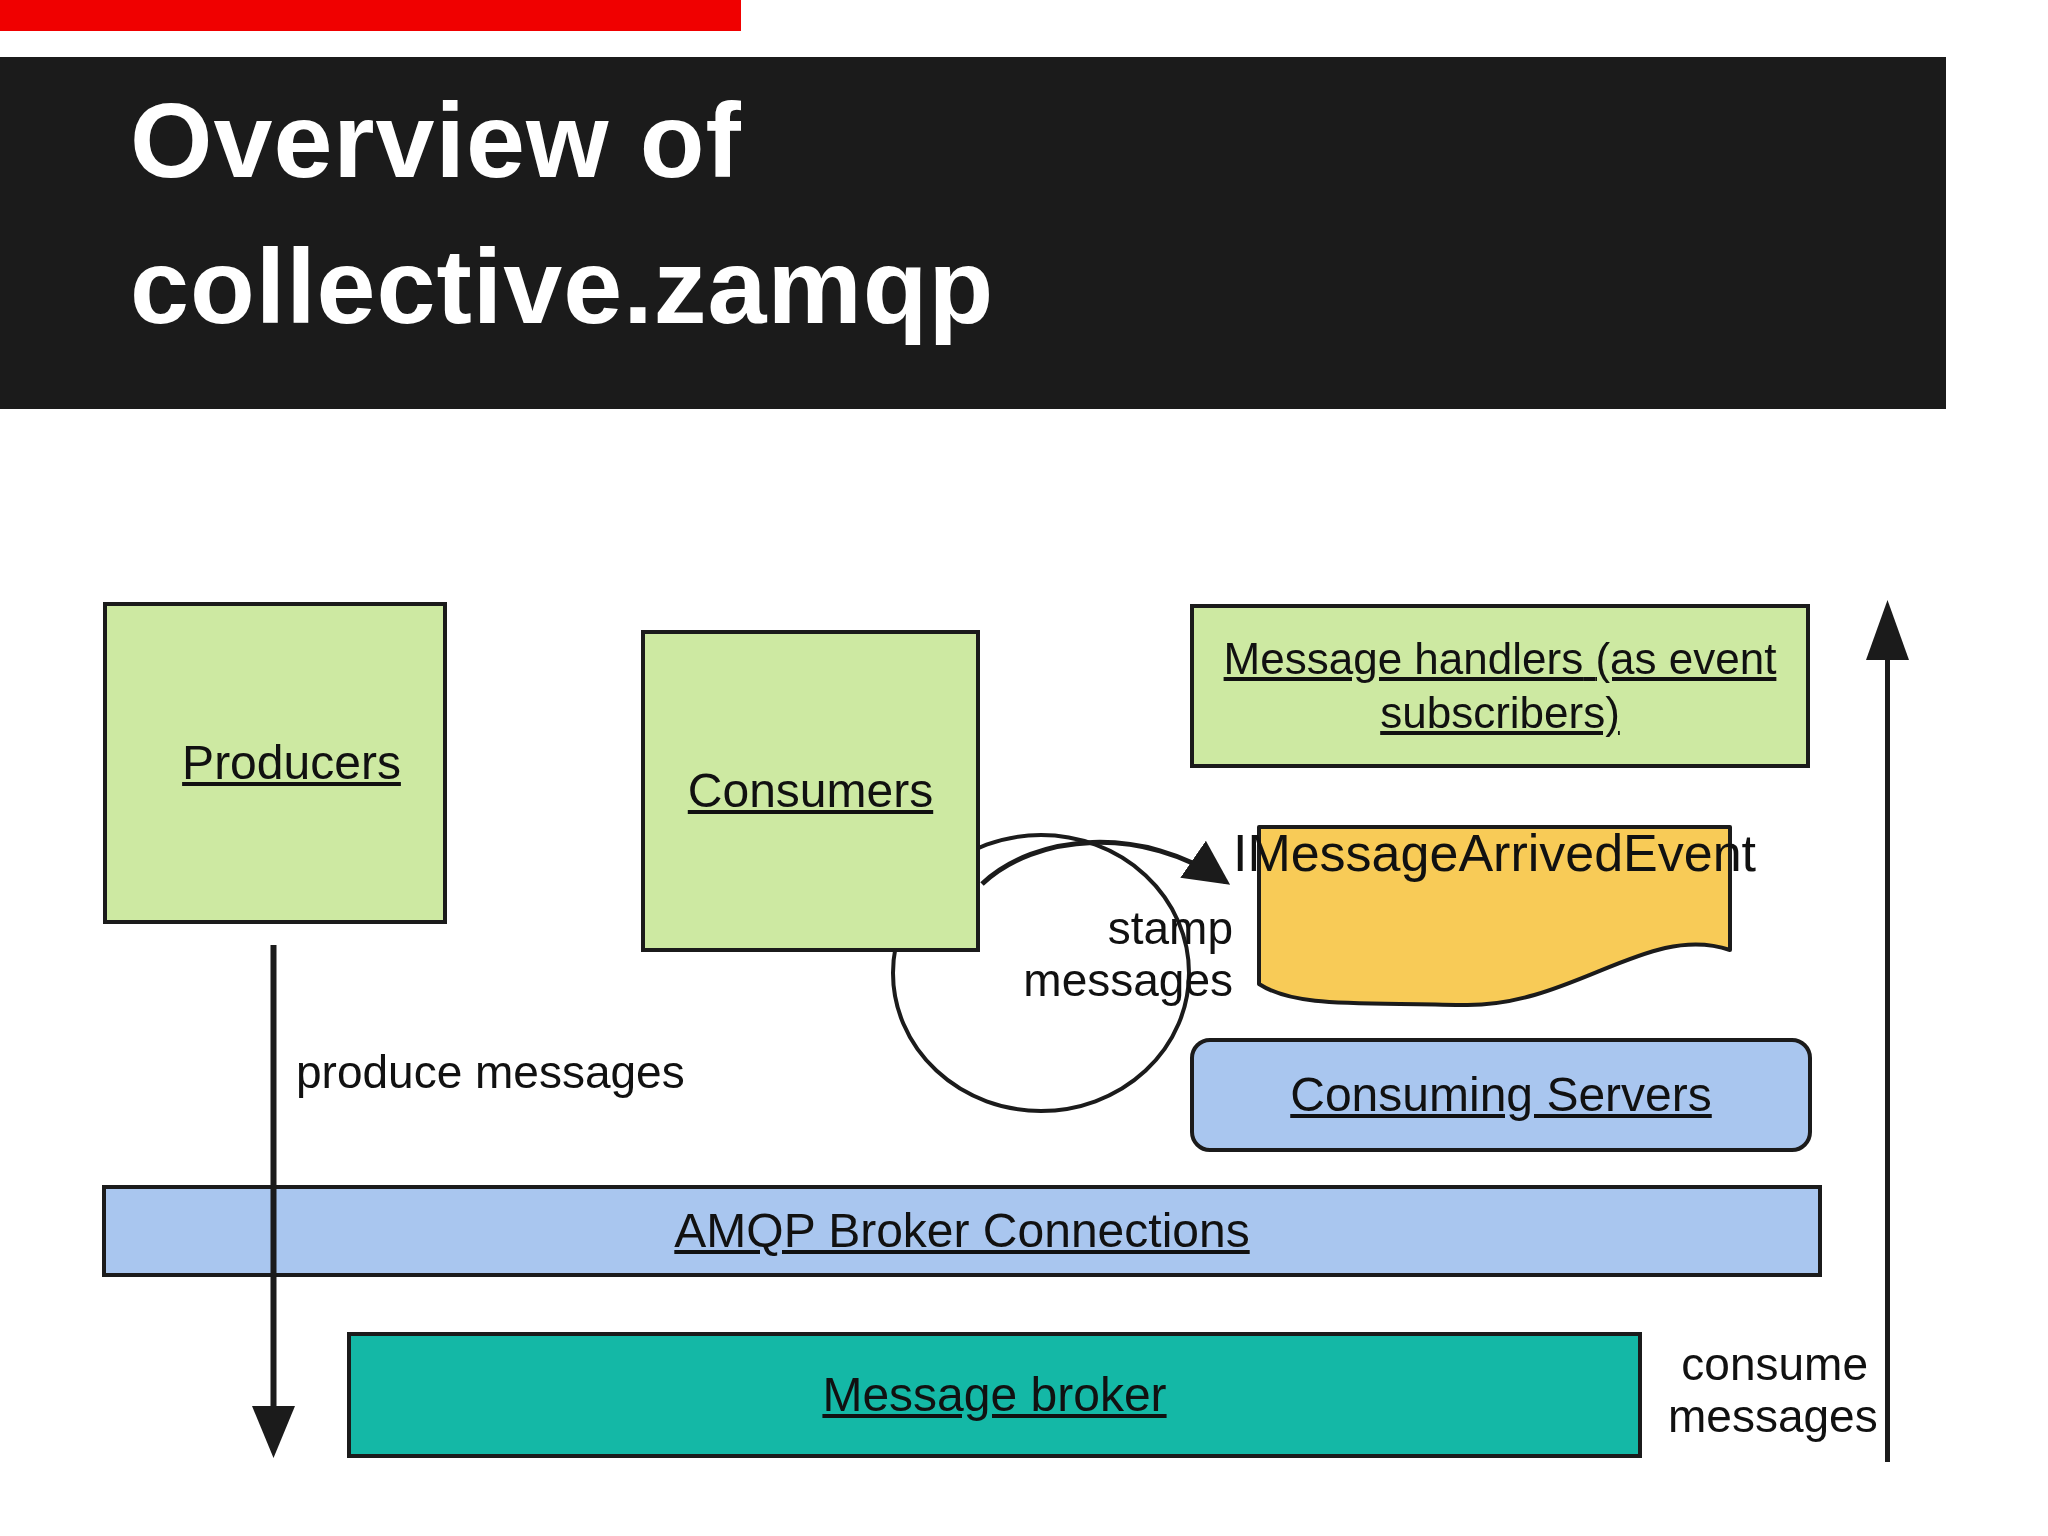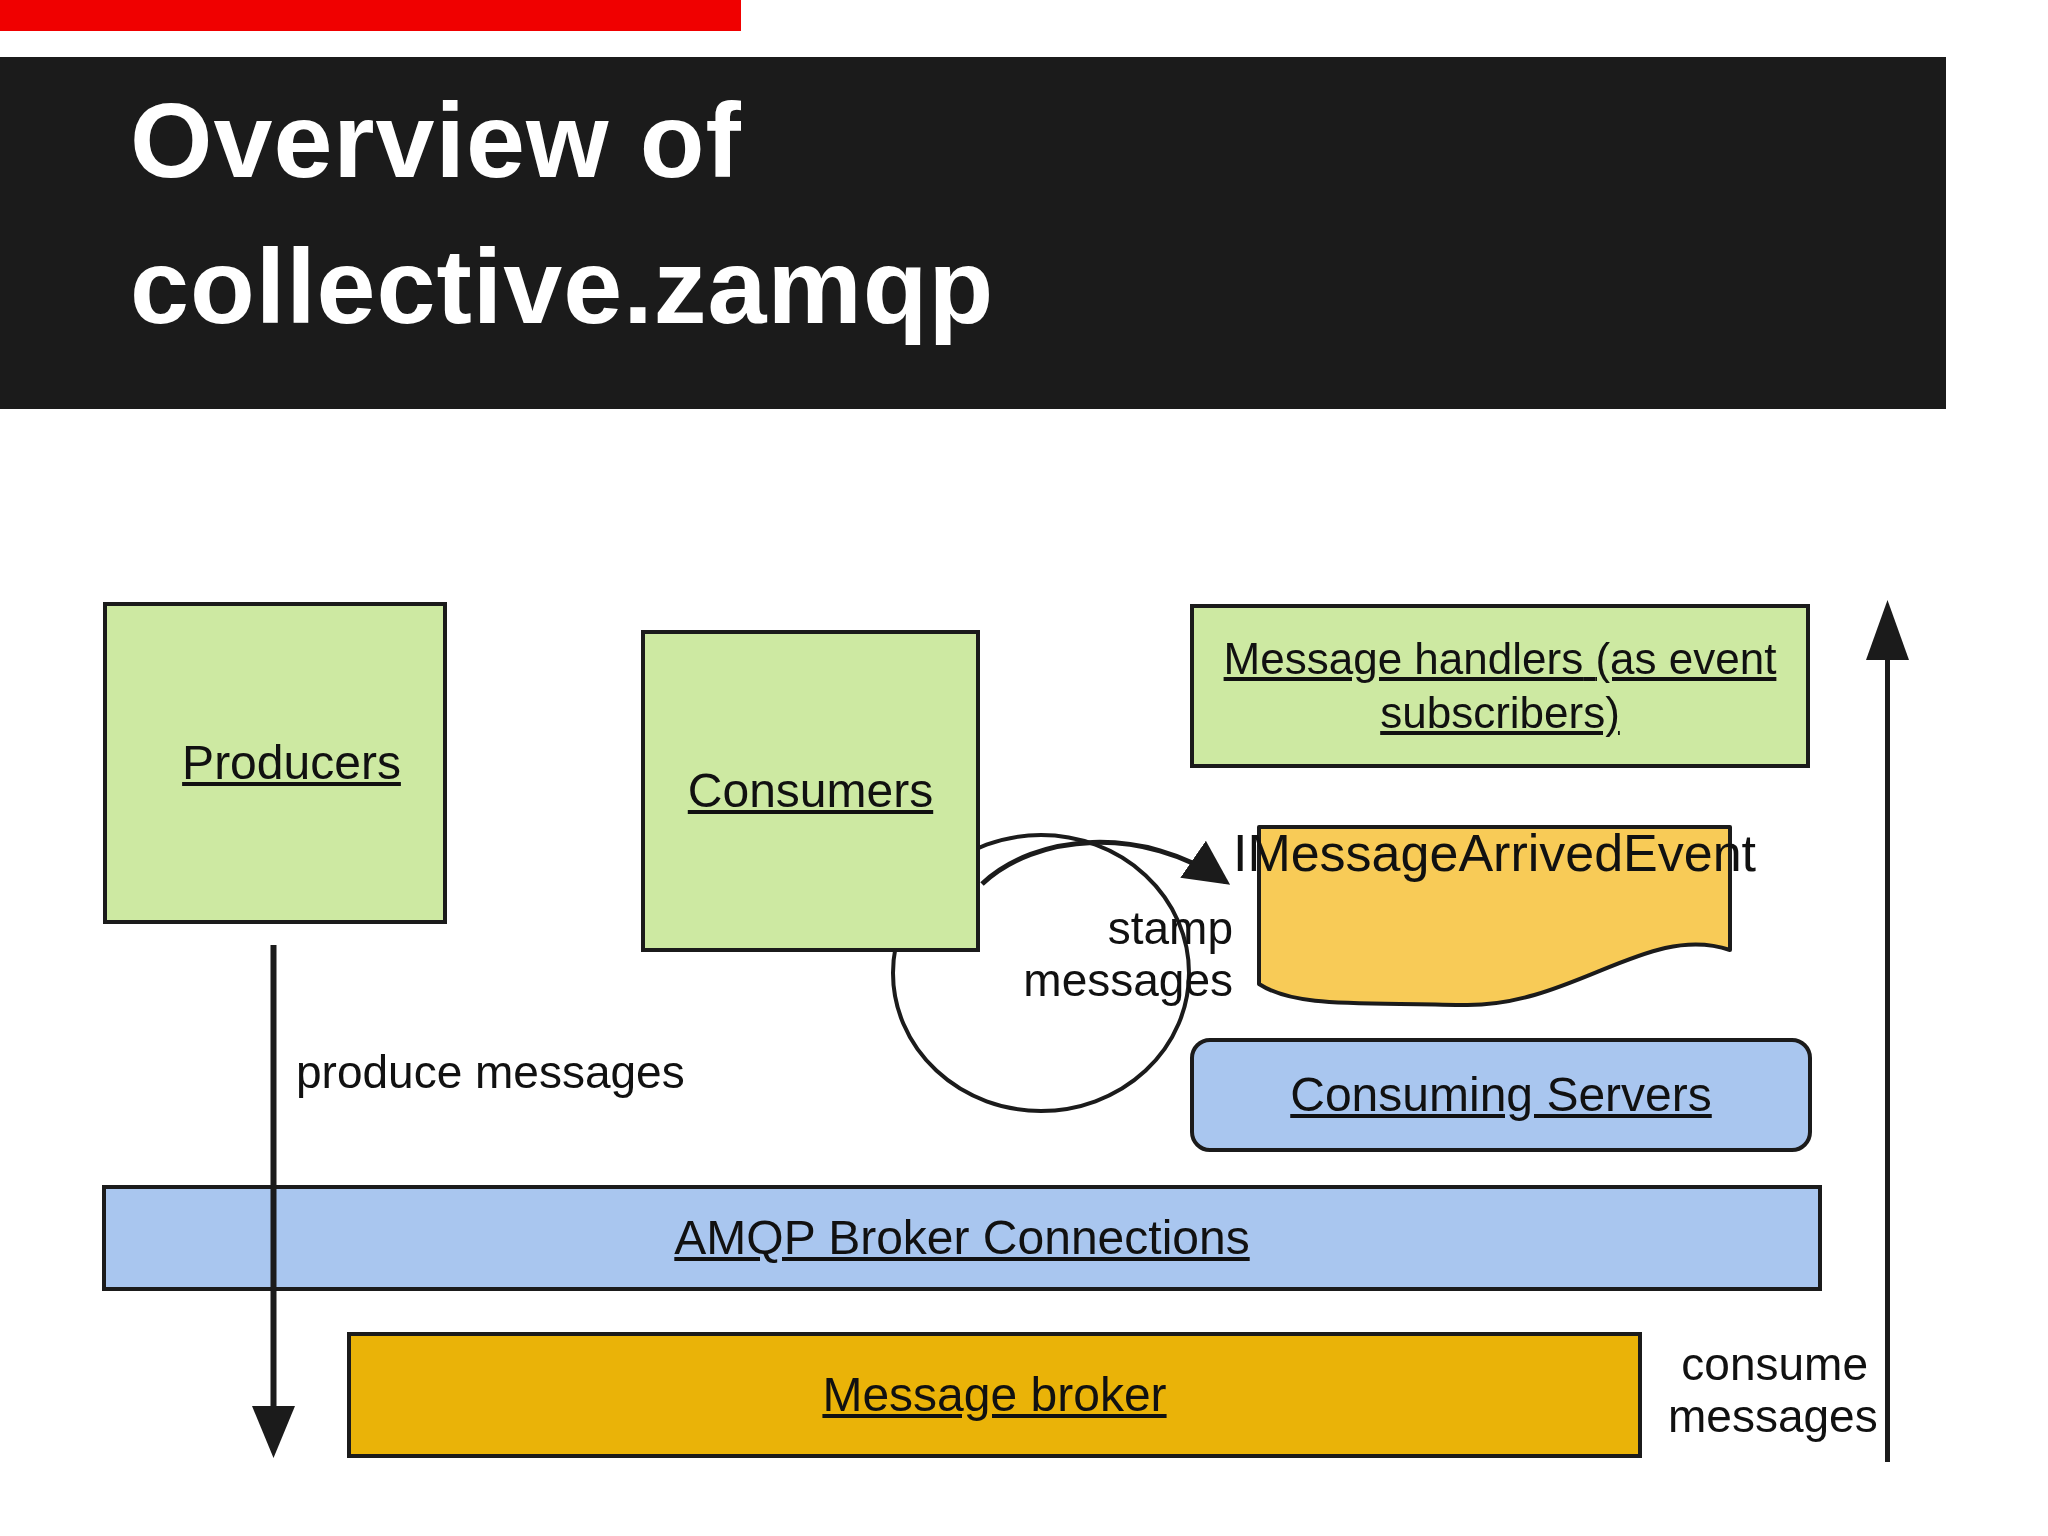--- a/index.html
+++ b/index.html
@@ -18,26 +18,26 @@
   }
   #title span{display:block;}
   
   .dbox{
     position:absolute;border:4px solid #1b1b1b;box-sizing:border-box;
     display:flex;align-items:center;justify-content:center;text-align:center;
     font-size:48px;line-height:56px;text-decoration:underline;
   }
   .green{background:#cde9a2;}
   .blue{background:#a9c6ef;}
-  .gray{background:#eab308;}
+  .gray{background:#14b8a6;}
   #producers-box{left:103px;top:602px;width:344px;height:322px;padding-left:33px;}
   #consumers-box{left:641px;top:630px;width:339px;height:322px;}
   #handlers-box{left:1190px;top:604px;width:620px;height:164px;font-size:44px;line-height:54px;}
   #consuming-box{left:1190px;top:1038px;width:622px;height:114px;border-radius:20px;}
-  #amqp-bar{left:102px;top:1185px;width:1720px;height:106px;}
+  #amqp-bar{left:102px;top:1185px;width:1720px;height:92px;}
   #broker-box{left:347px;top:1332px;width:1295px;height:126px;}
   
   #event-label{
     left:1259px;top:808px;width:471px;height:90px;
     display:flex;align-items:center;justify-content:center;
     font-size:52px;
   }
   
   .note{font-size:46px;line-height:52px;}
   #produce-label{left:296px;top:1046px;}

